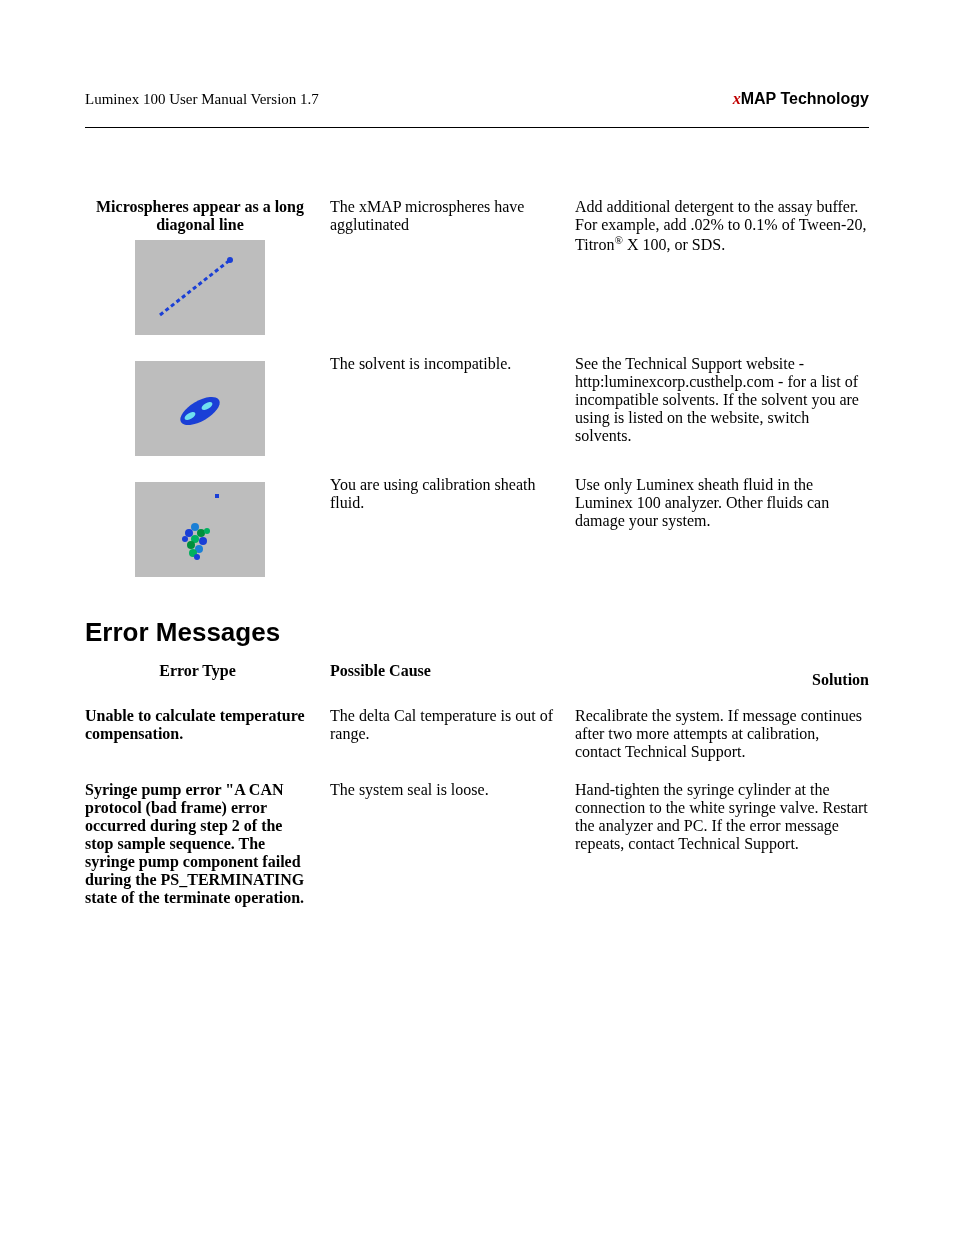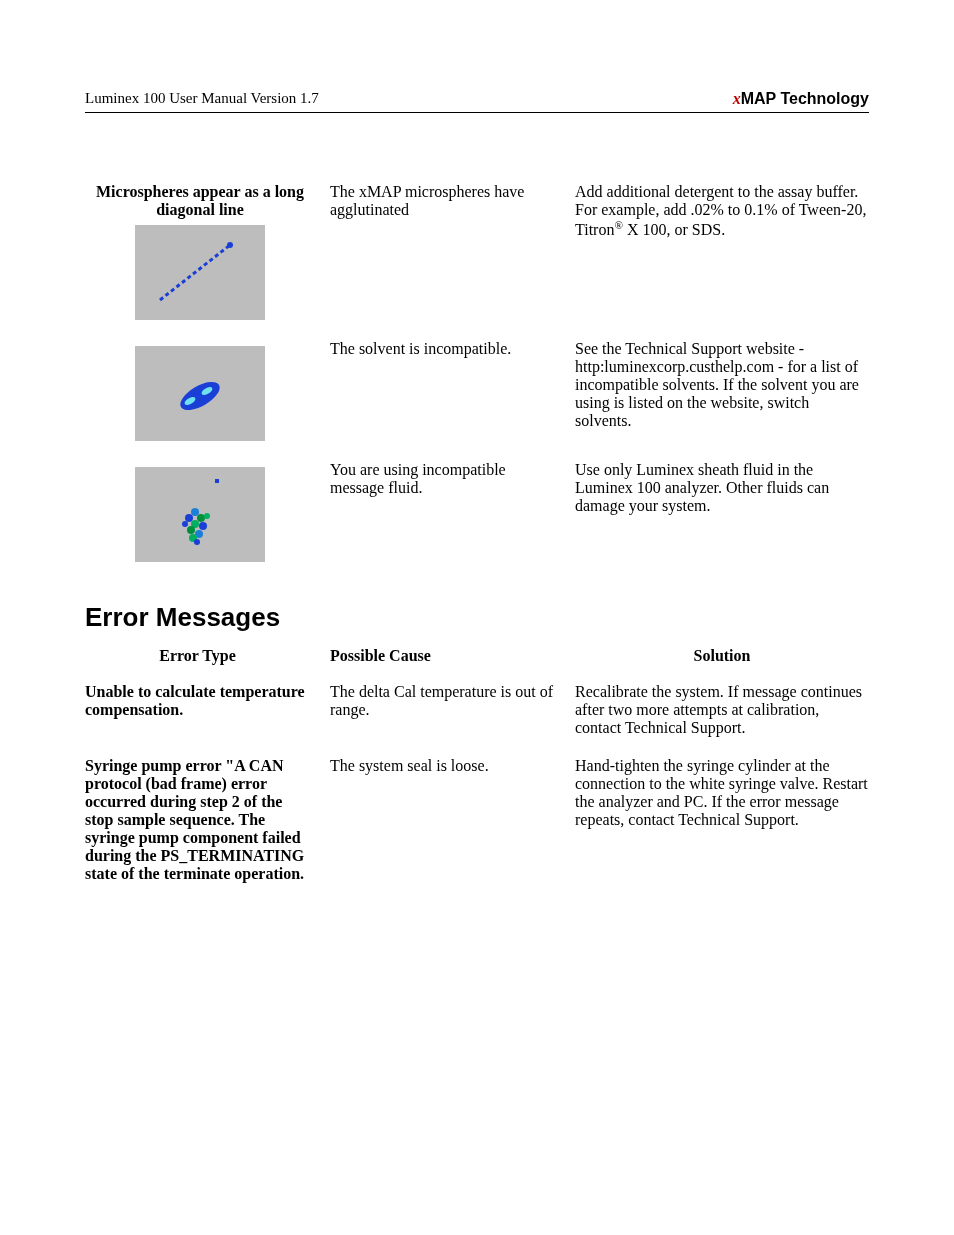--- a/index.html
+++ b/index.html
@@ -13,23 +13,23 @@
   .page {
     width: 954px;
     height: 1235px;
     box-sizing: border-box;
     padding: 90px 85px 40px 85px;
     position: relative;
   }
   .header-row {
     display: flex;
     justify-content: space-between;
-    align-items: flex-start;
+    align-items: center;
     border-bottom: 1.5px solid #000;
-    padding-bottom: 4px;
+    padding-bottom: 19px;
     margin-bottom: 70px;
   }
   .header-left {
     font-size: 15px;
   }
   .header-right {
     font-family: Arial, Helvetica, sans-serif;
     font-weight: bold;
     font-size: 16px;
   }
@@ -70,21 +70,21 @@
     margin-top: 20px;
     margin-bottom: 14px;
   }
   .error-header {
     display: flex;
     font-weight: bold;
     margin-bottom: 18px;
   }
   .error-header .ecol1 { width: 245px; text-align: center; }
   .error-header .ecol2 { width: 245px; text-align: left; }
-  .error-header .ecol3 { flex: 1; text-align: center; }
+  .error-header .ecol3 { flex: 1; text-align: right; margin-top: 9px; }
   .error-row {
     display: flex;
     align-items: flex-start;
     margin-bottom: 20px;
   }
   .ecol1 { width: 245px; padding-right: 20px; box-sizing: border-box; }
   .ecol2 { width: 245px; padding-right: 20px; box-sizing: border-box; }
   .ecol3 { flex: 1; }
   .footer-row {
     position: absolute;
@@ -155,21 +155,21 @@
               <circle cx="-4" cy="18" r="4" fill="#008f3c"></circle>
               <circle cx="4" cy="22" r="4" fill="#1a7fd6"></circle>
               <circle cx="-2" cy="26" r="4" fill="#00b060"></circle>
               <circle cx="2" cy="30" r="3" fill="#1a3fd6"></circle>
               <circle cx="12" cy="4" r="3" fill="#00b060"></circle>
               <circle cx="-10" cy="12" r="3" fill="#1a3fd6"></circle>
             </g>
           </svg>
         </div>
       </div>
-      <div class="col2">You are using incompatible message fluid.</div>
+      <div class="col2">You are using calibration sheath fluid.</div>
       <div class="col3">Use only Luminex sheath fluid in the Luminex 100 analyzer. Other fluids can damage your system.</div>
     </div>
 
   </div>
 
   <div class="section-title">Error Messages</div>
 
   <div class="error-header">
     <div class="ecol1">Error Type</div>
     <div class="ecol2">Possible Cause</div>

